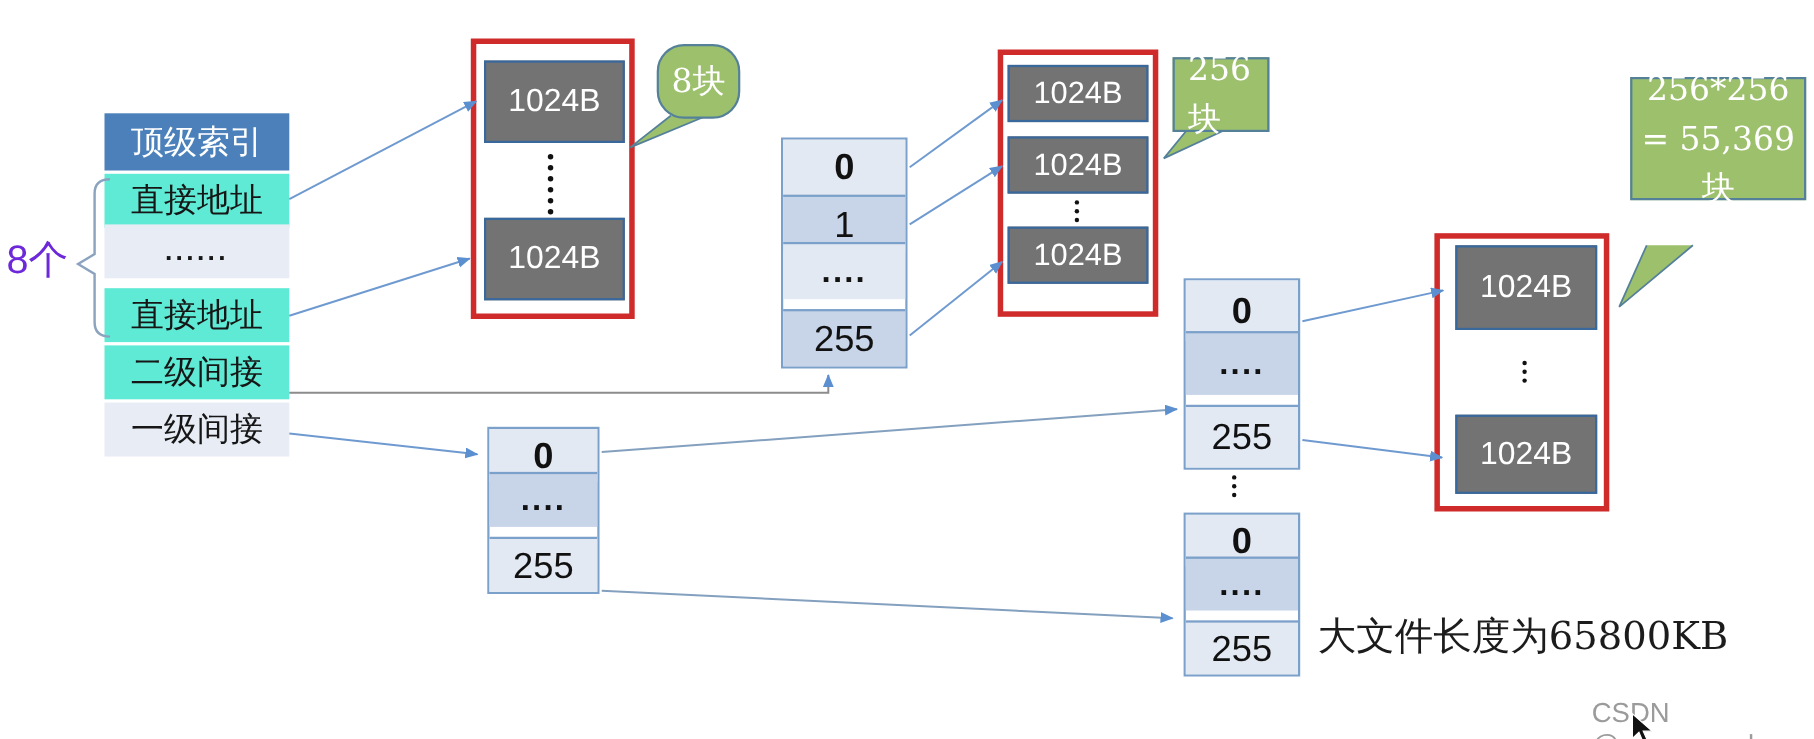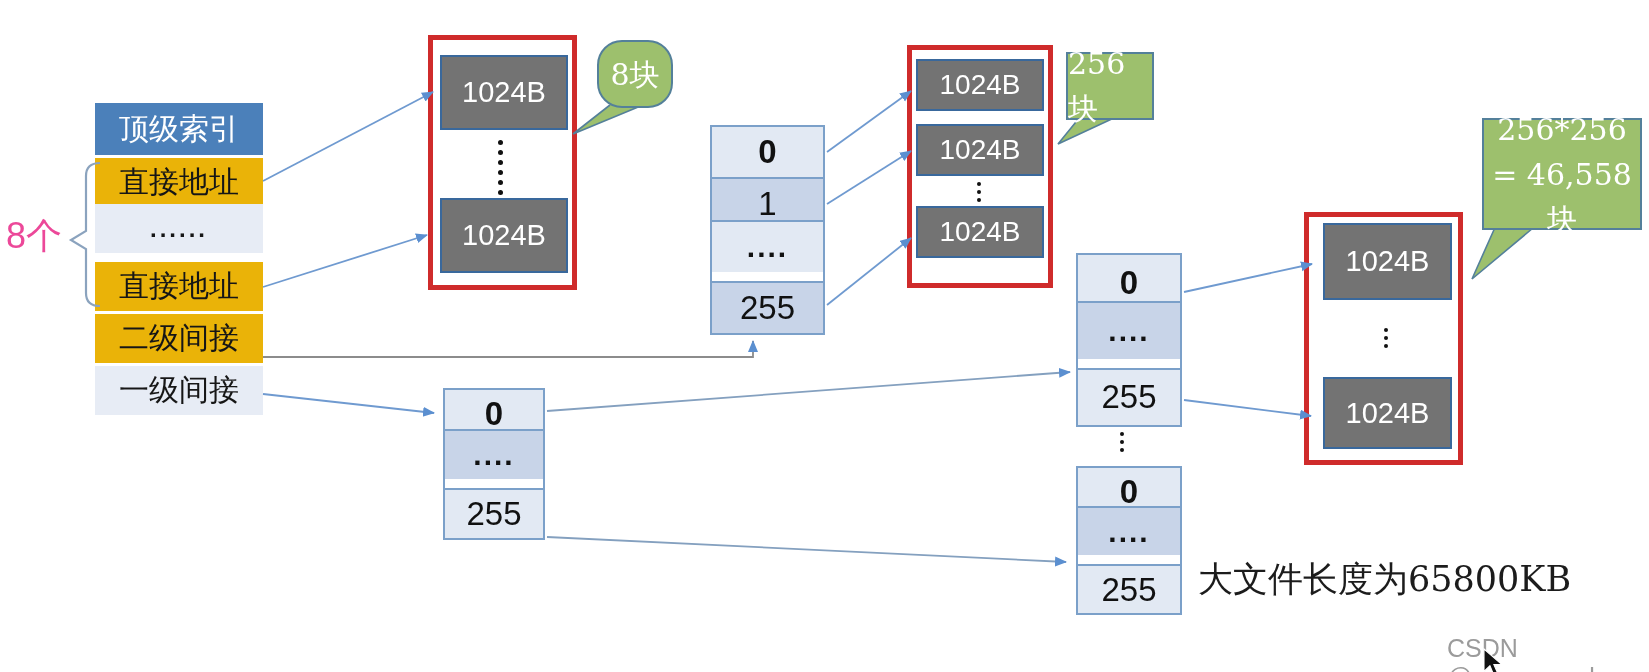--- a/index.html
+++ b/index.html
@@ -4,24 +4,24 @@
 <style>
   html,body{margin:0;padding:0;background:#fff;}
   .canvas{position:relative;width:1649px;height:672px;background:#fff;overflow:hidden;
           font-family:"Liberation Sans",sans-serif;}
   
   .inode{position:absolute;left:95px;top:103px;width:168px;display:flex;flex-direction:column;gap:3px;}
   .inode .hdr{height:52px;background:#4b80ba;color:#fff;display:flex;align-items:center;justify-content:center;
         font-size:30px;font-family:"DejaVu Serif","Liberation Serif",serif;}
   .inode .row{height:49px;display:flex;align-items:center;justify-content:center;color:#161616;
         font-size:30px;font-family:"DejaVu Serif","Liberation Serif",serif;}
-  .inode .dk{background:#eab308;}
+  .inode .dk{background:#5eead4;}
   .inode .lt{background:#e7ecf5;}
   .inode .hdots{font-size:24px;font-weight:bold;letter-spacing:3px;transform:translateY(-6px);font-family:"Liberation Sans",sans-serif;}
-  .count8{position:absolute;left:6px;top:212px;font-size:36px;color:#ec4899;}
+  .count8{position:absolute;left:6px;top:212px;font-size:36px;color:#6d28d9;}
   
   .idx{position:absolute;border:2px solid #7ba0c9;display:flex;flex-direction:column;box-sizing:border-box;background:#fff;}
   .idx .cell{flex:1;display:flex;align-items:center;justify-content:center;font-size:33px;color:#111;
         border-top:2px solid #7ba0c9;}
   .idx .cell:first-child{border-top:none;}
   .idx .lt{background:#e2e9f3;}
   .idx .dk{background:#c8d4e8;}
   .idx .b{font-weight:bold;}
   .idx .dots{font-weight:bold;letter-spacing:2px;transform:translateY(-9px);font-size:30px;}
   
@@ -83,21 +83,21 @@
   <div class="redbox" style="left:907px;top:45px;width:146px;height:243px;"></div>
   <div class="blk" style="left:916px;top:59px;width:128px;height:52px;font-size:28px;">1024B</div>
   <div class="blk" style="left:916px;top:124px;width:128px;height:52px;font-size:28px;">1024B</div>
   <div class="vdots" style="left:977px;top:182px;gap:4px;">
       <i style="width:4px;height:4px;"></i>
       <i style="width:4px;height:4px;"></i>
       <i style="width:4px;height:4px;"></i>
     </div>
   <div class="blk" style="left:916px;top:206px;width:128px;height:52px;font-size:28px;">1024B</div>
 
-  <div class="bubble" style="left:1066px;top:52px;width:88px;height:68px;">
+  <div class="bubble" style="left:1066px;top:52px;width:88px;height:68px;padding-left:12px;">
     <span>256块</span>
   </div>
 
   <div class="idx" style="left:443px;top:388px;width:102px;height:152px;">
     <div class="cell lt b">0</div>
     <div class="cell dk dots">....</div>
     <div class="cell lt">255</div>
   </div>
 
   <div class="idx" style="left:1076px;top:253px;width:106px;height:174px;">
@@ -120,23 +120,23 @@
 
   <div class="redbox" style="left:1304px;top:212px;width:159px;height:253px;"></div>
   <div class="blk" style="left:1323px;top:223px;width:129px;height:77px;">1024B</div>
   <div class="vdots" style="left:1384px;top:328px;gap:4px;">
       <i style="width:4px;height:4px;"></i>
       <i style="width:4px;height:4px;"></i>
       <i style="width:4px;height:4px;"></i>
     </div>
   <div class="blk" style="left:1323px;top:377px;width:129px;height:72px;">1024B</div>
 
-  <div class="bubble" style="left:1482px;top:70px;width:160px;height:112px;margin-top:48px;">
+  <div class="bubble" style="left:1482px;top:70px;width:160px;height:112px;">
     <span>256*256</span>
-    <span>= 46,558</span>
+    <span>= 55,369</span>
     <span>块</span>
   </div>
 
   <div class="footer">
     <div>大文件长度为65800KB</div>
   </div>
   <div class="watermark">CSDN @peacemaple</div>
 
   <svg class="overlay" width="1649" height="672" viewBox="0 0 1649 672">
     <defs>

